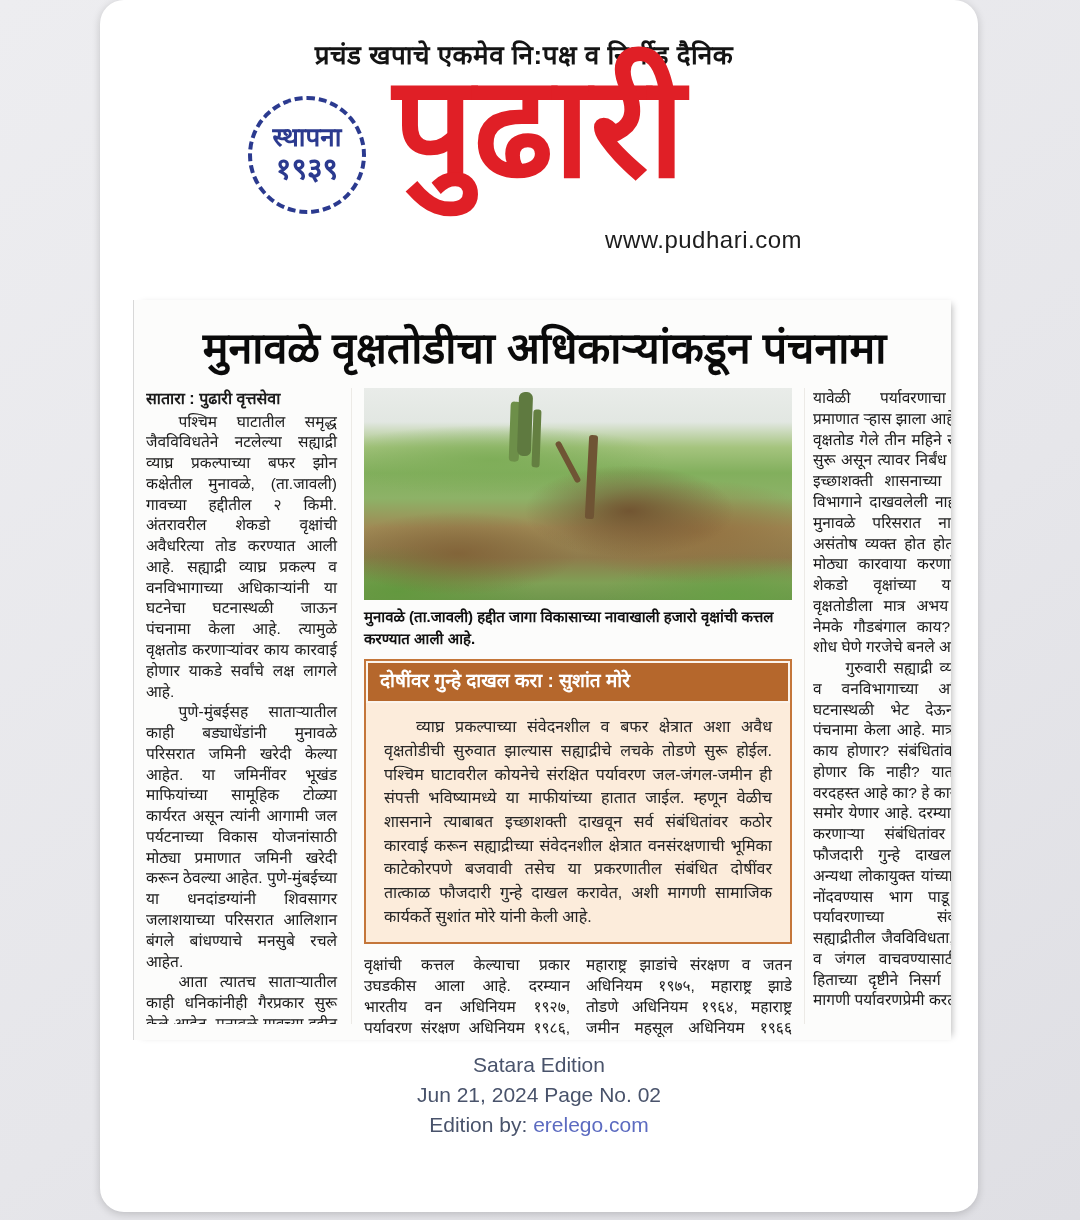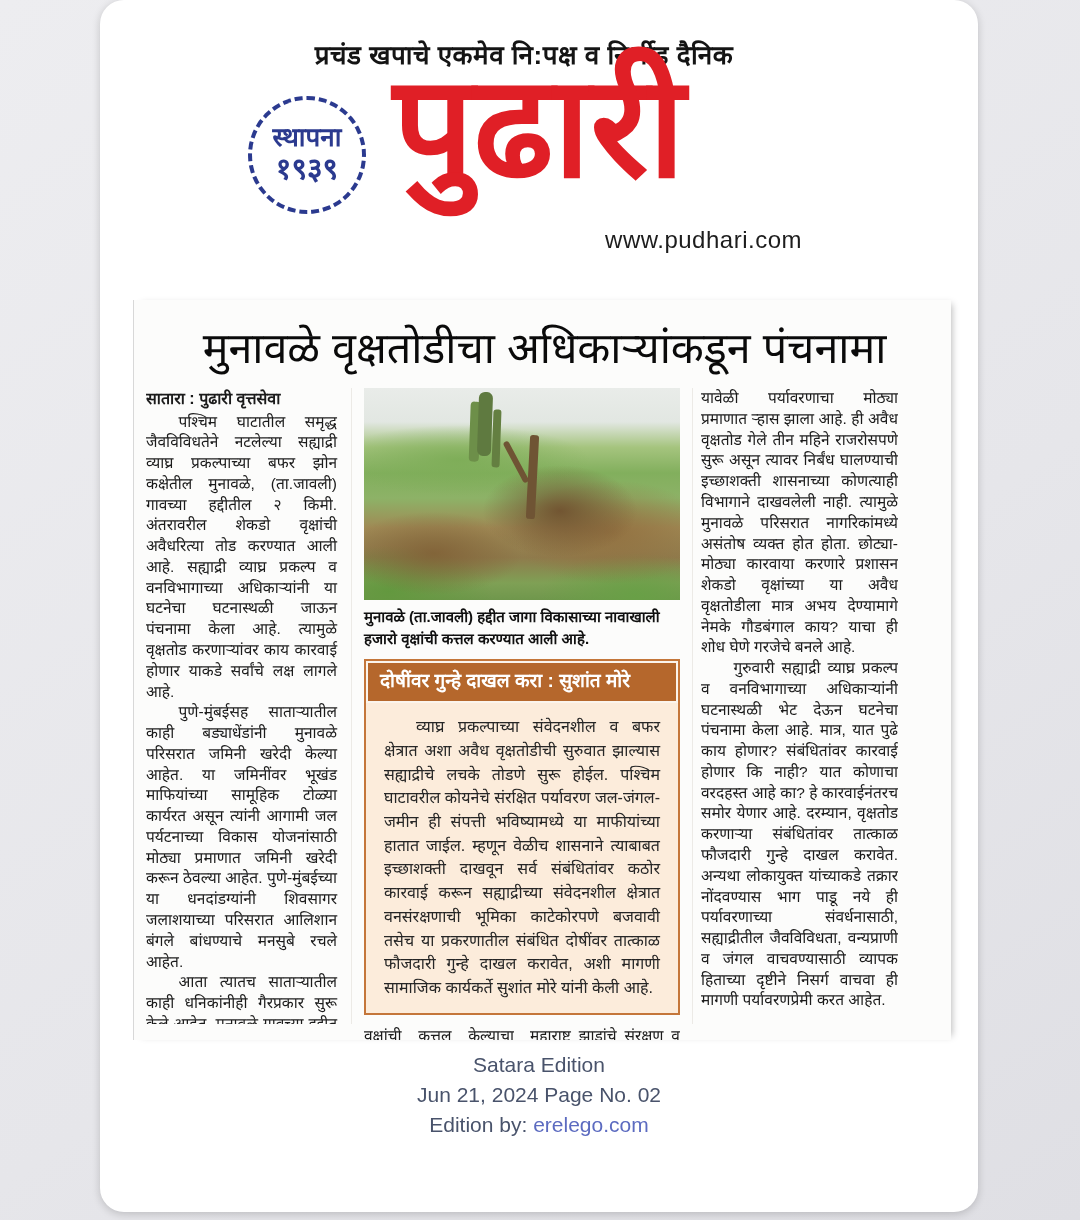--- a/index.html
+++ b/index.html
@@ -40,31 +40,31 @@
   }
   
   .clipping {
     position: absolute; left: 33px; top: 300px; width: 818px; height: 740px;
     background: #fcfcfb; border-left: 1px solid #d8d8d8;
     box-shadow: 5px 0 7px -4px rgba(0,0,0,.28);
     overflow: hidden;
   }
   .headline {
     padding: 24px 8px 8px 12px; text-align: center;
-    font-size: 43px; font-weight: 400; color: #0a0a0a; line-height: 1.12;
+    font-size: 43px; font-weight: 700; color: #0a0a0a; line-height: 1.12;
     white-space: nowrap; overflow: hidden;
   }
   .cols { display: flex; gap: 12px; padding: 8px 10px 0 12px; }
   .col-side {
     width: 198px; flex: 0 0 auto; height: 636px; overflow: hidden;
     font-size: 15.5px; line-height: 1.34; text-align: justify; color: #1b1b1b;
   }
   .col-left { border-right: 1px solid #eceae6; padding-right: 14px; width: 206px; }
   .col-right { border-left: 1px solid #eceae6; padding-left: 8px; width: 206px; }
-  .col-mid { width: 316px; flex: 0 0 auto; }
+  .col-mid { width: 428px; flex: 0 0 auto; }
   .dateline { font-weight: bold; font-size: 16px; margin-bottom: 2px; }
   .body-para { text-indent: 2.1em; }
   
   .photo {
     position: relative; width: 100%; height: 212px; overflow: hidden;
     background:
       radial-gradient(ellipse 34% 30% at 62% 58%, rgba(112,82,48,.95), rgba(112,82,48,0) 72%),
       radial-gradient(ellipse 45% 35% at 78% 68%, rgba(146,112,64,.9), rgba(146,112,64,0) 70%),
       radial-gradient(ellipse 40% 28% at 22% 78%, rgba(128,96,54,.85), rgba(128,96,54,0) 70%),
       radial-gradient(ellipse 45% 30% at 8% 96%, rgba(98,152,62,.95), rgba(98,152,62,0) 72%),

